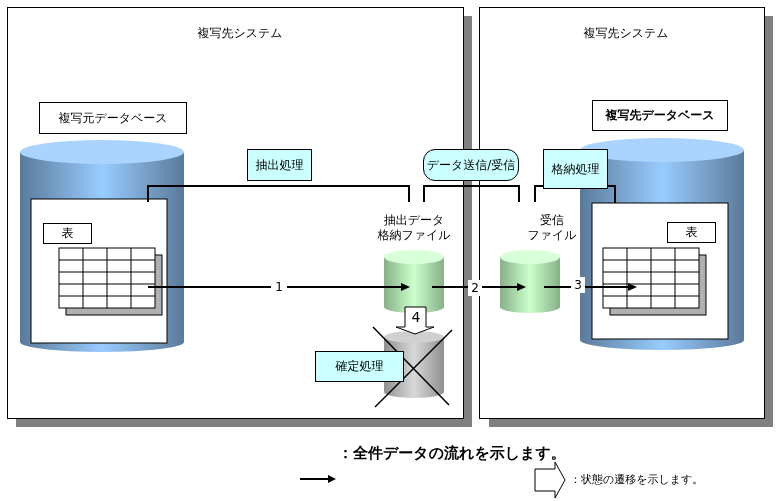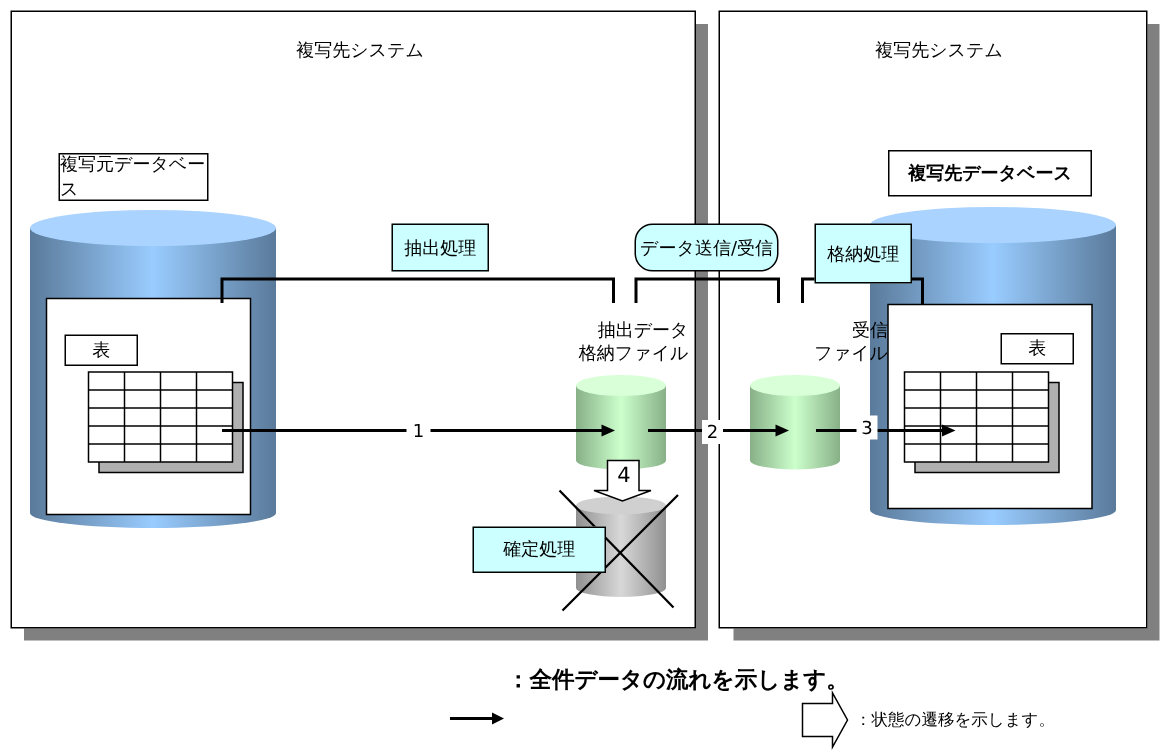--- a/index.html
+++ b/index.html
@@ -8,21 +8,21 @@
   .abs { position: absolute; }
   .panel { position: absolute; background: #fff; border: 1px solid #000; box-sizing: border-box; }
   .shadow { position: absolute; background: #808080; }
   .label-box { position: absolute; background: #fff; border: 1px solid #000; box-sizing: border-box;
                display: flex; align-items: center; justify-content: center; font-size: 12px; }
   .proc-box { position: absolute; background: #ccffff; border: 1px solid #000; box-sizing: border-box;
               display: flex; align-items: center; justify-content: center; font-size: 12px; }
   .title { position: absolute; font-size: 12px; text-align: center; }
   .num { position: absolute; background: #fff; font-size: 12px; text-align: center; line-height: 16px; }
   svg { position: absolute; left: 0; top: 0; }
-  .center-text { position: absolute; text-align: right; font-size: 12px; line-height: 15px; }
+  .center-text { position: absolute; text-align: center; font-size: 12px; line-height: 15px; }
 </style>
 </head>
 <body>
 
 <div class="shadow" style="left:16px; top:16px; width:456px; height:411px;"></div>
 <div class="shadow" style="left:489px; top:16px; width:284px; height:411px;"></div>
 
 <div class="panel" style="left:7px; top:7px; width:457px; height:412px;"></div>
 <div class="panel" style="left:479px; top:7px; width:286px; height:412px;"></div>
 
@@ -133,27 +133,27 @@
     <polygon points="637,287 628,283 628,291" fill="#000"></polygon>
   </g>
 
   <g>
     <line x1="300" y1="479" x2="330" y2="479" stroke="#000" stroke-width="2"></line>
     <polygon points="336,479 328,475 328,483" fill="#000"></polygon>
   </g>
   <path d="M535,469 L555,469 L555,462 L565,480 L555,498 L555,491 L535,491 Z" fill="#fff" stroke="#000" stroke-width="1"></path>
 </svg>
 
-<div class="label-box" style="left:39px; top:102px; width:100px; height:32px;">複写元データベース</div>
+<div class="label-box" style="left:39px; top:102px; width:148px; height:32px;">複写元データベース</div>
 <div class="label-box" style="left:592px; top:100px; width:136px; height:31px;font-weight:bold;">複写先データベース</div>
 
 <div class="label-box" style="left:43px; top:223px; width:49px; height:21px;">表</div>
 <div class="label-box" style="left:667px; top:222px; width:49px; height:21px;">表</div>
 
-<div class="proc-box" style="left:261px; top:149px; width:65px; height:32px;">抽出処理</div>
+<div class="proc-box" style="left:247px; top:149px; width:65px; height:32px;">抽出処理</div>
 <div class="proc-box" style="left:423px; top:149px; width:96px; height:32px;border-radius:12px;">データ送信/受信</div>
 <div class="proc-box" style="left:543px; top:149px; width:65px; height:40px;">格納処理</div>
 <div class="proc-box" style="left:315px; top:351px; width:89px; height:31px;">確定処理</div>
 
 <div class="center-text" style="left:369px; top:213px; width:90px;">
   <div>抽出データ</div>
   <div>格納ファイル</div>
 </div>
 <div class="center-text" style="left:512px; top:213px; width:80px;">
   <div>受信</div>

